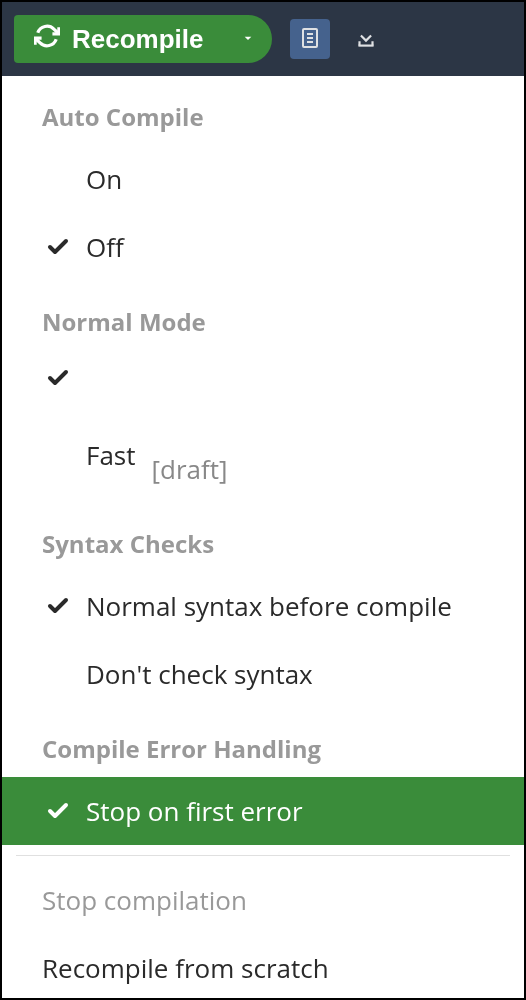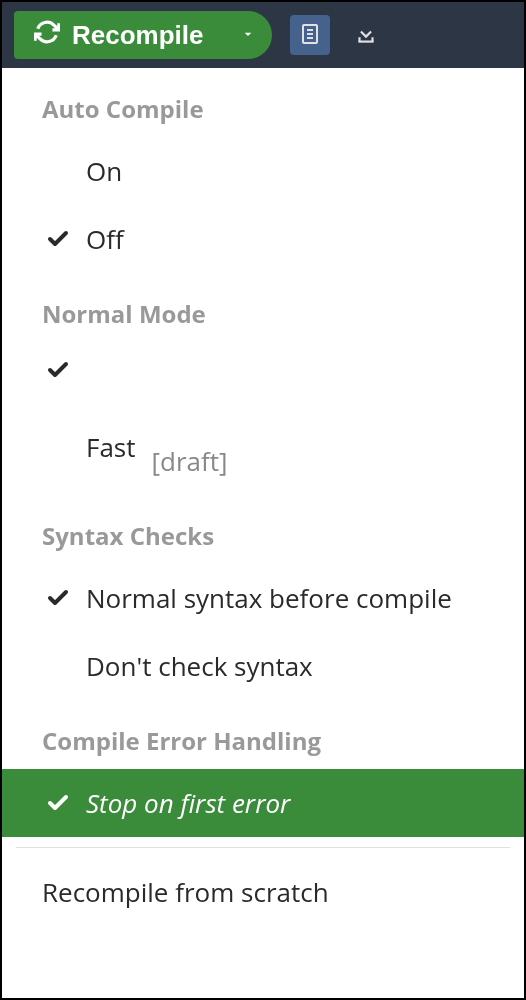--- a/index.html
+++ b/index.html
@@ -6,21 +6,21 @@
     body {
       font-family: -apple-system, BlinkMacSystemFont, "Segoe UI", "Open Sans", sans-serif;
       background: #fff;
       width: 526px;
       height: 1000px;
       border: 2px solid #000;
       overflow: hidden;
     }
     .toolbar {
       background: #2c3645;
-      height: 66px;
+      height: 74px;
       display: flex;
       align-items: center;
       padding: 16px 12px;
       gap: 0;
     }
     .recompile-btn {
       background: #3a8c3a;
       color: #fff;
       height: 48px;
       border: none;
@@ -80,21 +80,20 @@
       padding: 16px 40px 16px 44px;
       font-size: 26px;
       color: #2a2a2a;
       cursor: pointer;
       gap: 8px;
       text-align: center;
     }
     .menu-item.selected.highlighted {
       background: #3a8c3a;
       color: #fff;
-      font-style: italic;
     }
     .menu-item .check-slot {
       width: 32px;
       display: flex;
       align-items: center;
       justify-content: flex-start;
       flex-shrink: 0;
     }
     .menu-item .sub-label {
       color: #888;
@@ -211,15 +210,16 @@
     <span class="check-slot">
       <svg width="24" height="24" viewBox="0 0 24 24" fill="none" stroke="#fff" stroke-width="4" stroke-linecap="round" stroke-linejoin="round">
           <polyline points="20 6 9 17 4 12"></polyline>
         </svg>
     </span>
     <span>Stop on first error</span>
   </div>
 
   <div class="divider"></div>
 
+  <div class="action-item muted">Stop compilation</div>
   <div class="action-item normal">Recompile from scratch</div>
 
 </div>
 
 </body></html>

